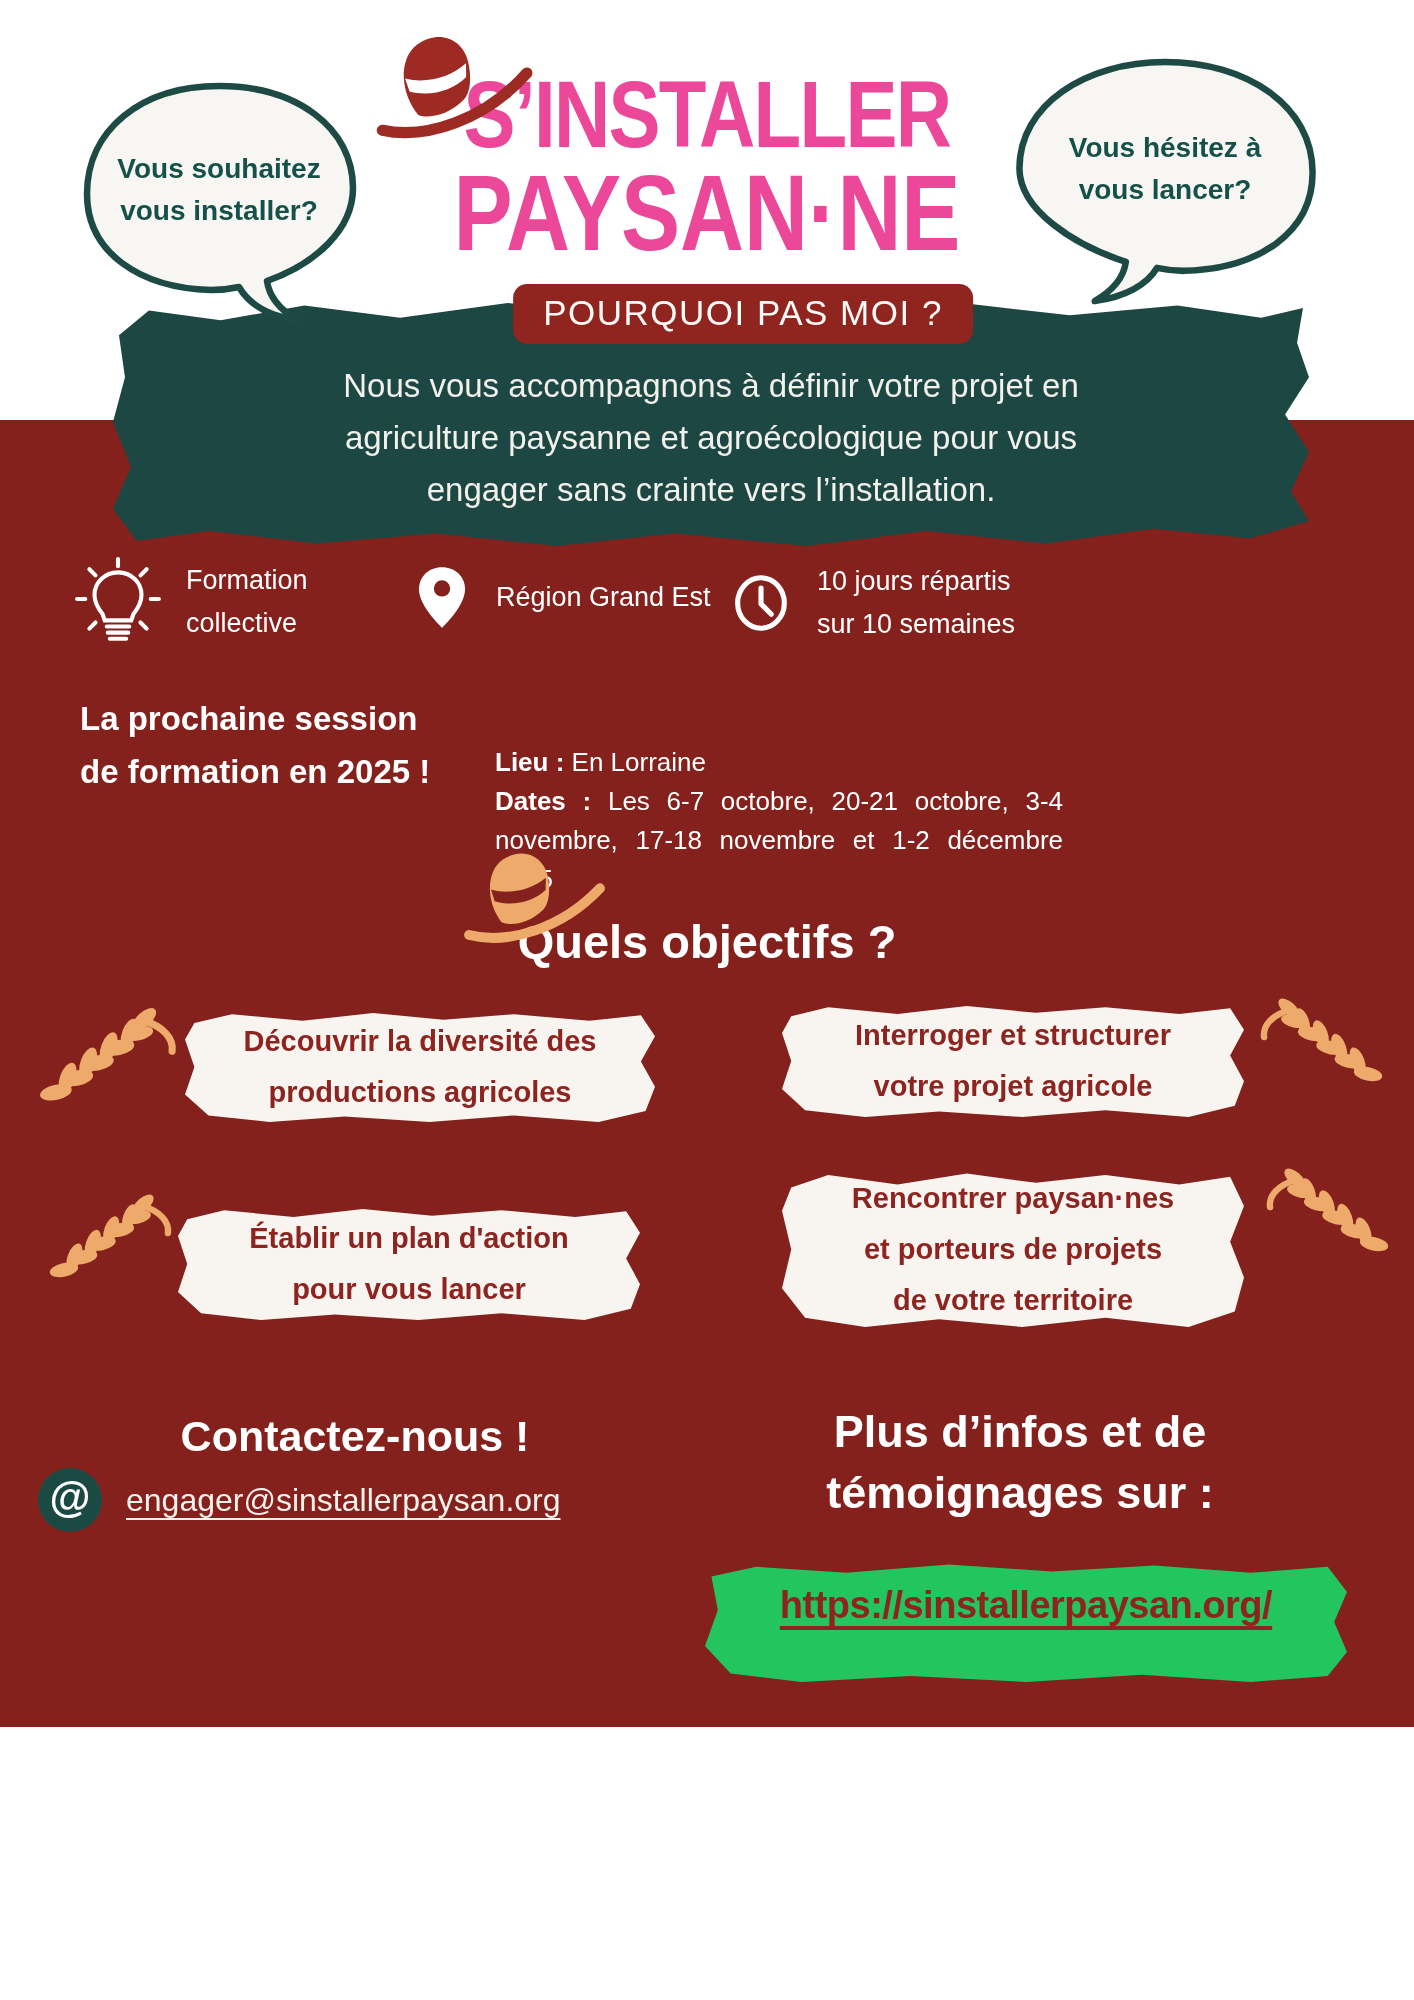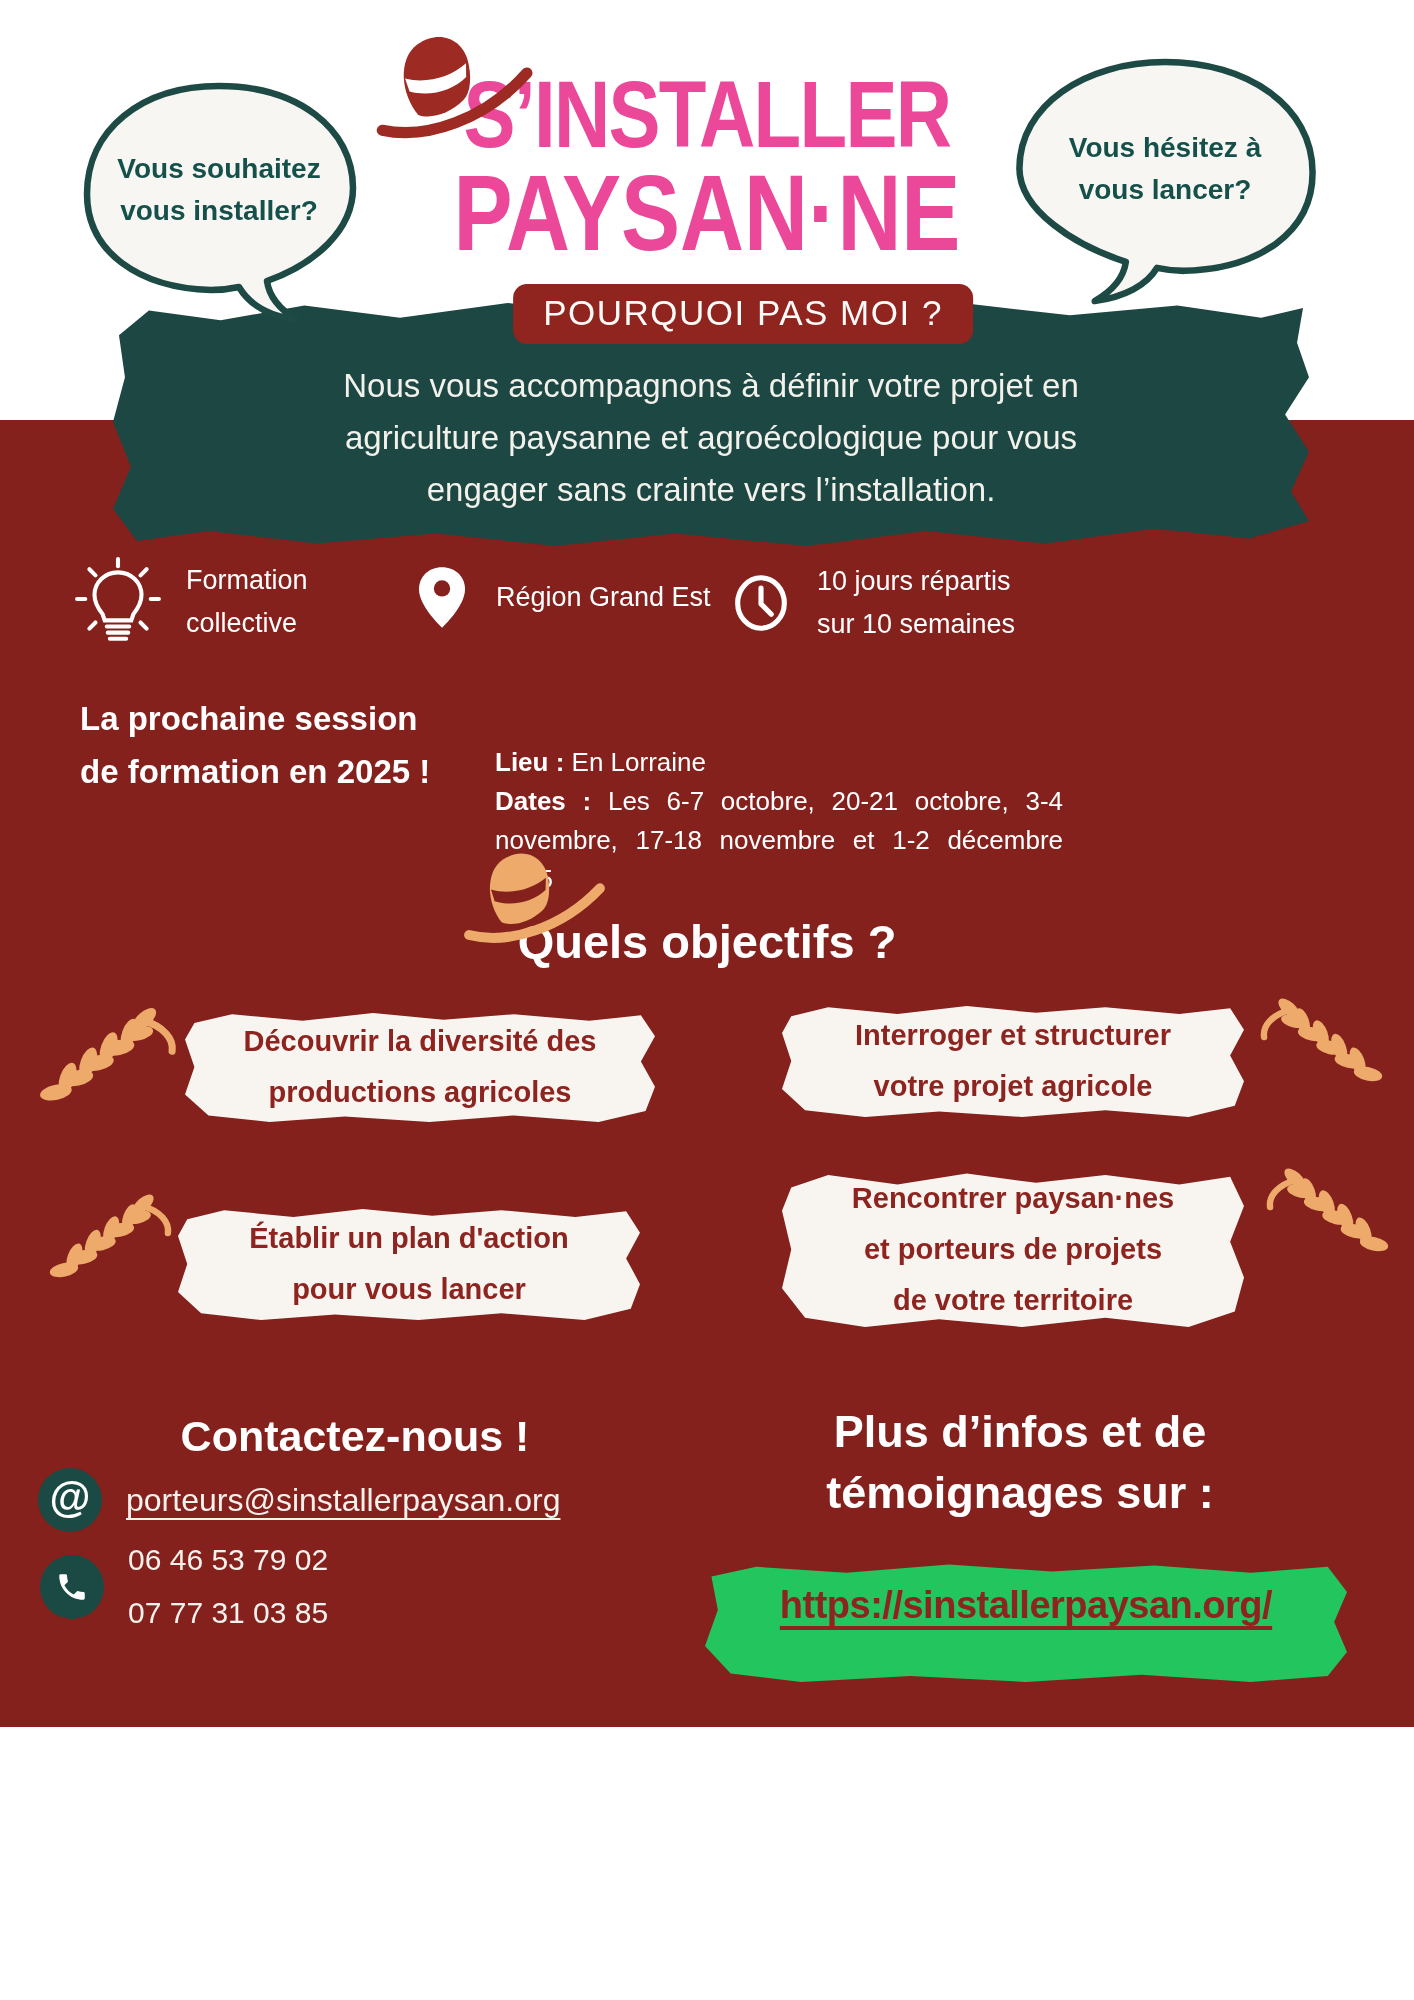--- a/index.html
+++ b/index.html
@@ -190,32 +190,21 @@
 et porteurs de projets
 de votre territoire</div>
   <div id="objective-card-3" class="obj-card abs pre">Établir un plan d'action
 pour vous lancer</div>
 
   <div id="contact-title" class="abs">Contactez-nous !</div>
   <div id="email-row" class="c-row abs">
     <div class="circle-icon">
         <span id="at-icon">@</span>
       </div>
-    <a id="email-link">porteurs@sinstallerpaysan.org</a>
-  </div>
-  <div id="phone-row" class="c-row abs">
-    <div class="circle-icon">
-      <svg width="34" height="34" viewBox="0 0 24 24">
-          <path fill="#ffffff" d="M6.62,10.79 C8.06,13.62 10.38,15.94 13.21,17.38 L15.41,15.18 C15.69,14.9 16.08,14.82 16.43,14.93 C17.55,15.3 18.75,15.5 20,15.5 C20.55,15.5 21,15.95 21,16.5 L21,20 C21,20.55 20.55,21 20,21 C10.61,21 3,13.39 3,4 C3,3.45 3.45,3 4,3 L7.5,3 C8.05,3 8.5,3.45 8.5,4 C8.5,5.25 8.7,6.45 9.07,7.57 C9.18,7.92 9.1,8.31 8.82,8.59 L6.62,10.79 Z"></path>
-        </svg>
-    </div>
-    <div class="phones">
-      <div>06 46 53 79 02</div>
-      <div>07 77 31 03 85</div>
-    </div>
+    <a id="email-link">engager@sinstallerpaysan.org</a>
   </div>
 
   <div id="infos-title" class="abs pre">Plus d’infos et de
 témoignages sur :</div>
   <div id="url-card" class="abs">
     <a id="website-link">https://sinstallerpaysan.org/</a>
   </div>
 </div>
 
 <div id="teal-band" class="abs">

